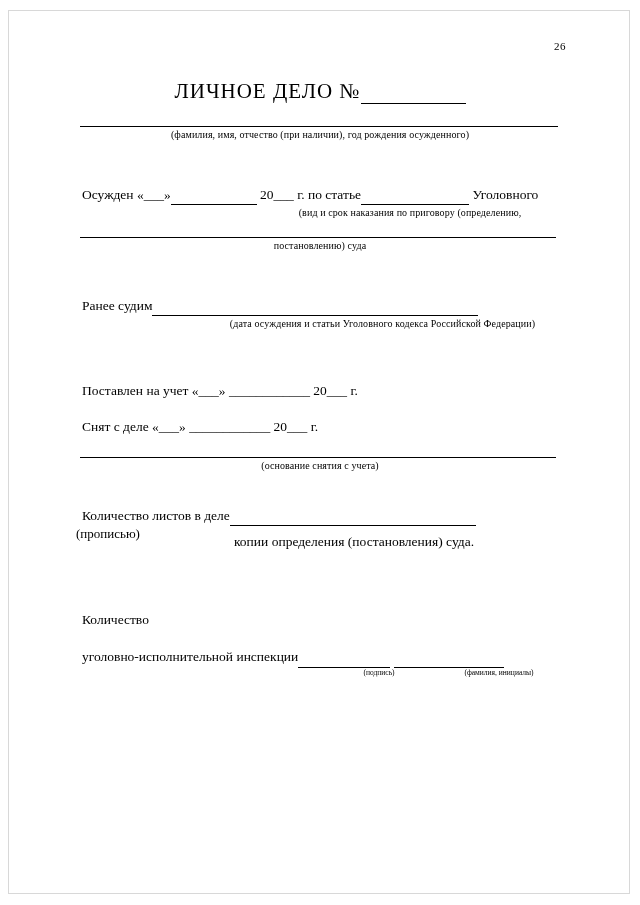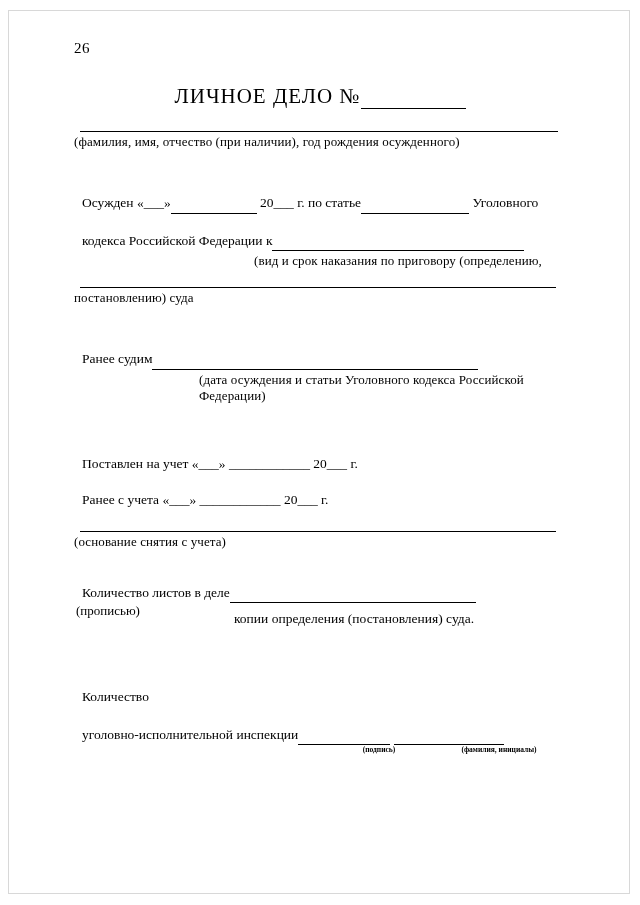--- a/index.html
+++ b/index.html
@@ -32,44 +32,44 @@
     box-sizing: border-box;
     pointer-events: none;
   }
   .content {
     position: absolute;
     left: 74px;
     top: 40px;
     width: 492px;
   }
   .page-number {
-    text-align: left;
-    font-size: 15px;
+    text-align: right;
+    font-size: 11px;
     margin: 0 0 26px 0;
     letter-spacing: 0.5px;
   }
   .doc-title {
     text-align: center;
     font-size: 21px;
     letter-spacing: 1px;
     margin: 0 0 6px 0;
     white-space: nowrap;
   }
   .ul {
     display: inline-block;
     border-bottom: 1px solid #000;
     vertical-align: bottom;
   }
   .rule {
     border-bottom: 1px solid #000;
     height: 0;
   }
   .caption {
-    font-size: 13px;
-    text-align: left;
+    font-size: 10px;
+    text-align: center;
     letter-spacing: 0.1px;
     line-height: 1.25;
     margin-top: 2px;
   }
   .caption-left {
     font-size: 13px;
     text-align: left;
   }
   .line-txt {
     font-size: 13.5px;
@@ -81,21 +81,21 @@
     padding-left: 8px;
   }
   .spacer-sm { height: 8px; }
   .spacer-md { height: 16px; }
   .spacer-lg { height: 26px; }
   .sig-captions {
     display: flex;
     font-size: 7.5px;
     padding-left: 250px;
   }
-  .sig-captions span { display: inline-block; font-weight: bold; }
+  .sig-captions span { display: inline-block; }
 </style>
 </head>
 <body>
 
 <div class="page">
   <div class="scan-frame"></div>
 
   <div class="content">
 
     <div class="page-number">26</div>
@@ -111,42 +111,39 @@
 
     <div class="spacer-lg"></div>
 
     <div class="line-txt indent">
       <span>Осужден «___»</span><span class="ul" style="width:86px;">&nbsp;</span>
       <span>20___</span>
       <span>г.  по  статье</span><span class="ul" style="width:108px;">&nbsp;</span>
       <span>Уголовного</span>
     </div>
 
-    <div class="line-txt indent">
-      <span>кодекса Российской Федерации к</span><span class="ul" style="width:252px;">&nbsp;</span>
-    </div>
     <div class="caption" style="padding-left:180px;">(вид и срок наказания по приговору (определению,</div>
 
     <div class="spacer-sm"></div>
 
     <div class="rule" style="margin:10px 10px 0 6px;"></div>
     <div class="caption">постановлению) суда</div>
 
     <div class="spacer-lg"></div>
 
     <div class="line-txt indent">
       <span>Ранее судим</span><span class="ul" style="width:326px;">&nbsp;</span>
     </div>
     <div class="caption" style="padding-left:125px;">(дата осуждения и статьи Уголовного кодекса Российской Федерации)</div>
 
     <div class="spacer-lg"></div>
     <div class="spacer-sm"></div>
 
     <div class="line-txt indent">Поставлен на учет «___» ____________ 20___  г.</div>
-    <div class="line-txt indent">Ранее с учета «___» ____________ 20___  г.</div>
+    <div class="line-txt indent">Снят с деле «___» ____________ 20___  г.</div>
 
     <div class="spacer-sm"></div>
 
     <div class="rule" style="margin:12px 10px 0 6px;"></div>
     <div class="caption">(основание снятия с учета)</div>
 
     <div class="spacer-md"></div>
 
     <div class="line-txt indent">
       <span>Количество листов в деле</span><span class="ul" style="width:246px;">&nbsp;</span>

